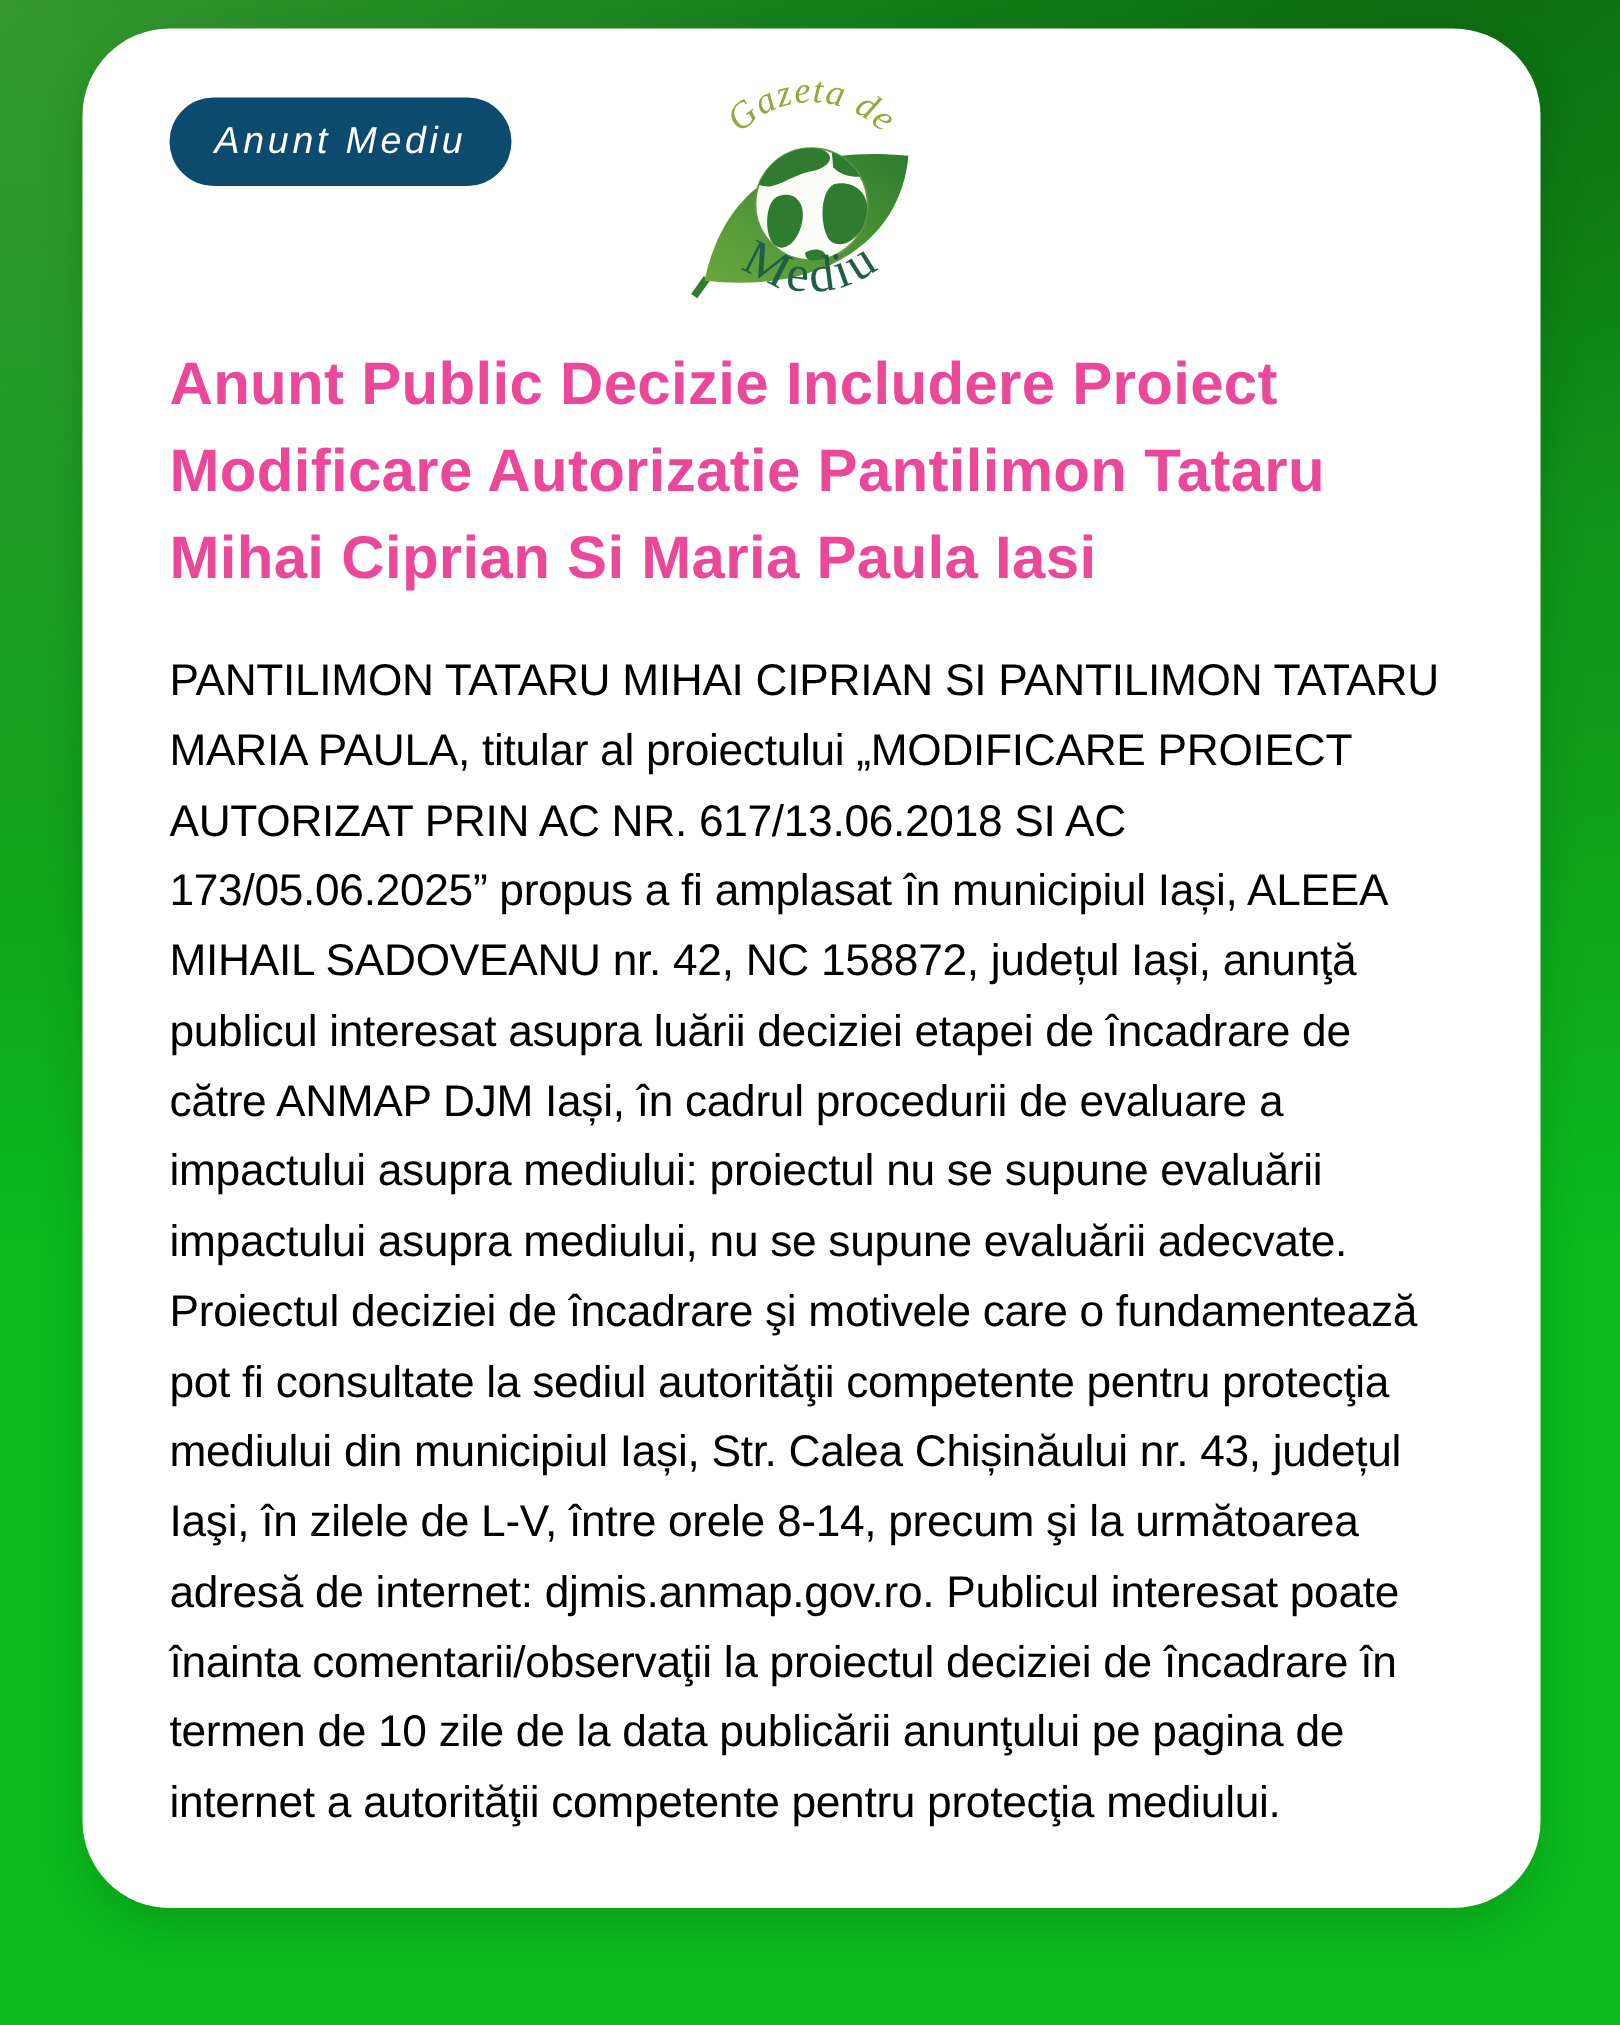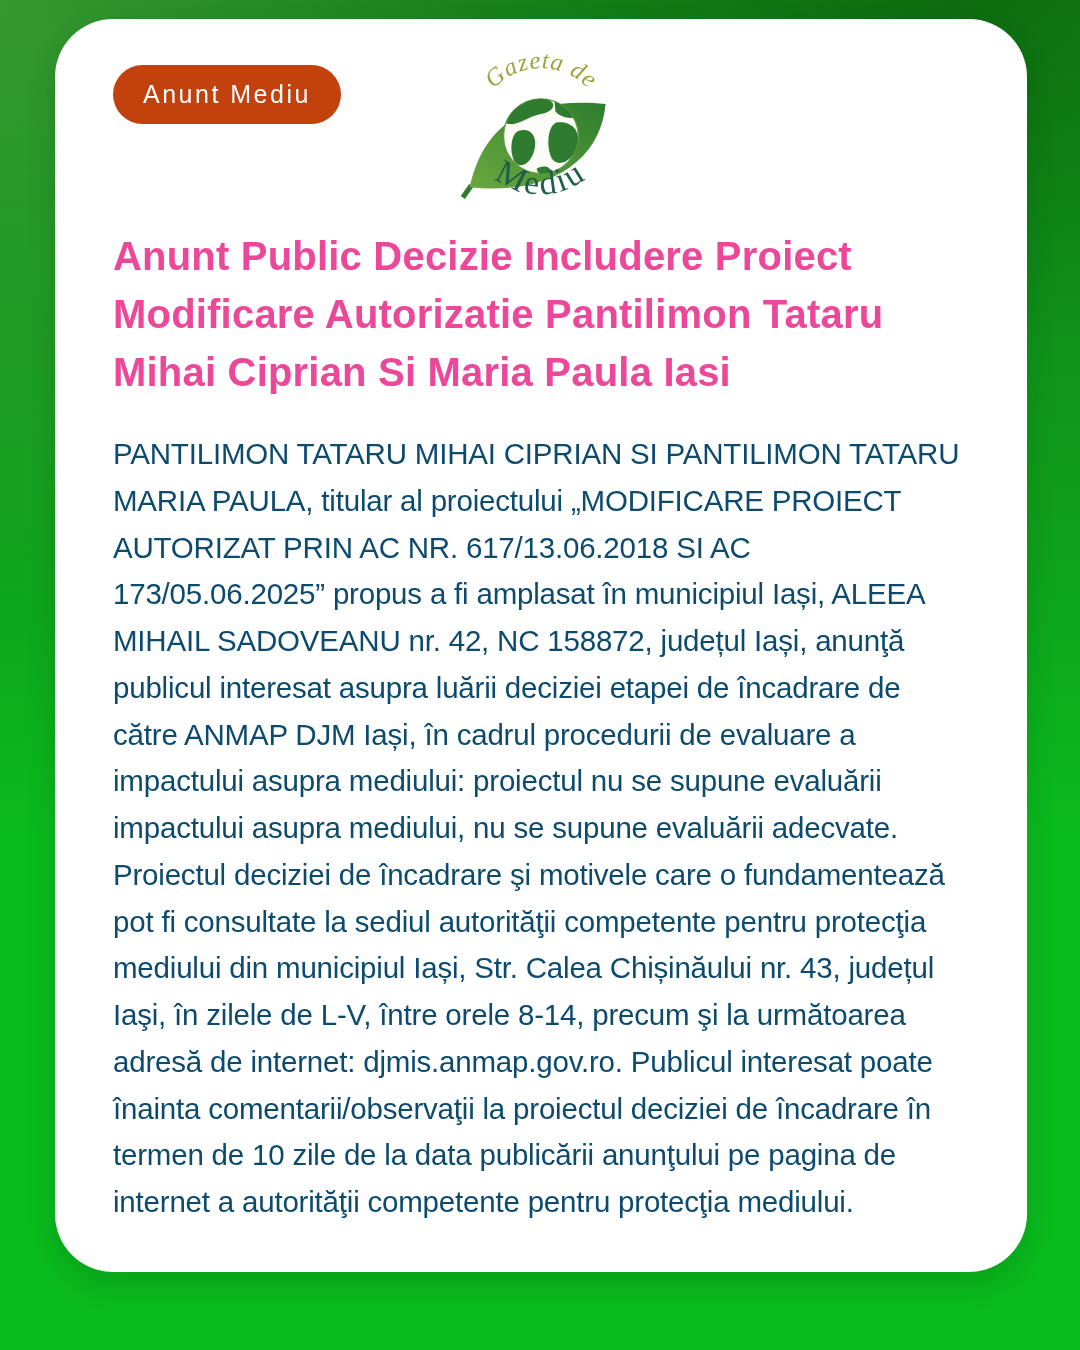--- a/index.html
+++ b/index.html
@@ -20,42 +20,42 @@
     position: absolute; left: 55px; right: 53px; top: 19px; bottom: 78px;
     background: #ffffff;
     border-radius: 58px;
     padding: 32px 58px;
     box-sizing: border-box;
     box-shadow: 0 12px 28px rgba(0, 40, 0, 0.18);
   }
   .card-header { position: relative; height: 152px; }
   .badge {
     position: absolute; left: 0; top: 14px;
-    background: #c2410c; color: #ffffff;
+    background: #0c4a6e; color: #ffffff;
     font-size: 25px; font-weight: 500; letter-spacing: 2.5px;
     padding: 15px 30px; border-radius: 40px;
-    cursor: pointer; user-select: none;
+    cursor: pointer; user-select: none; font-style: italic;
   }
   .logo {
     position: absolute; left: 50%; top: -10px;
     transform: translateX(-50%);
     width: 170px; height: 170px;
   }
   .logo svg { width: 100%; height: 100%; display: block; }
   .heading {
     margin: 24px 0 0 0;
     font-size: 40px; font-weight: 700;
     line-height: 1.45; letter-spacing: 0.2px;
     color: #ec4899;
     max-width: 880px;
   }
   .body-text {
     margin: 30px 0 0 0;
     font-size: 29.5px; line-height: 1.585;
-    color: #0c4a6e;
+    color: #000000;
     max-width: 862px;
     letter-spacing: -0.2px;
   }
 </style>
 </head>
 <body>
 
 <div class="page">
   <div class="card">
 

